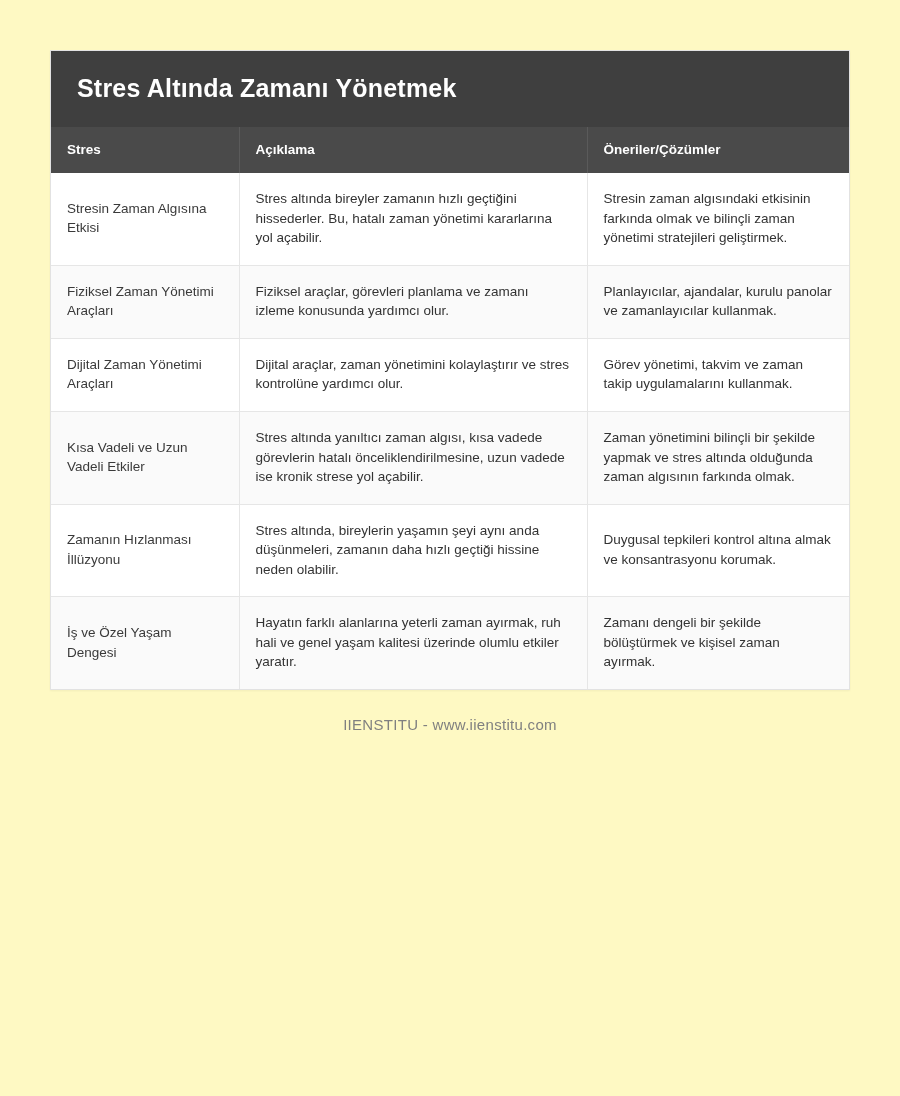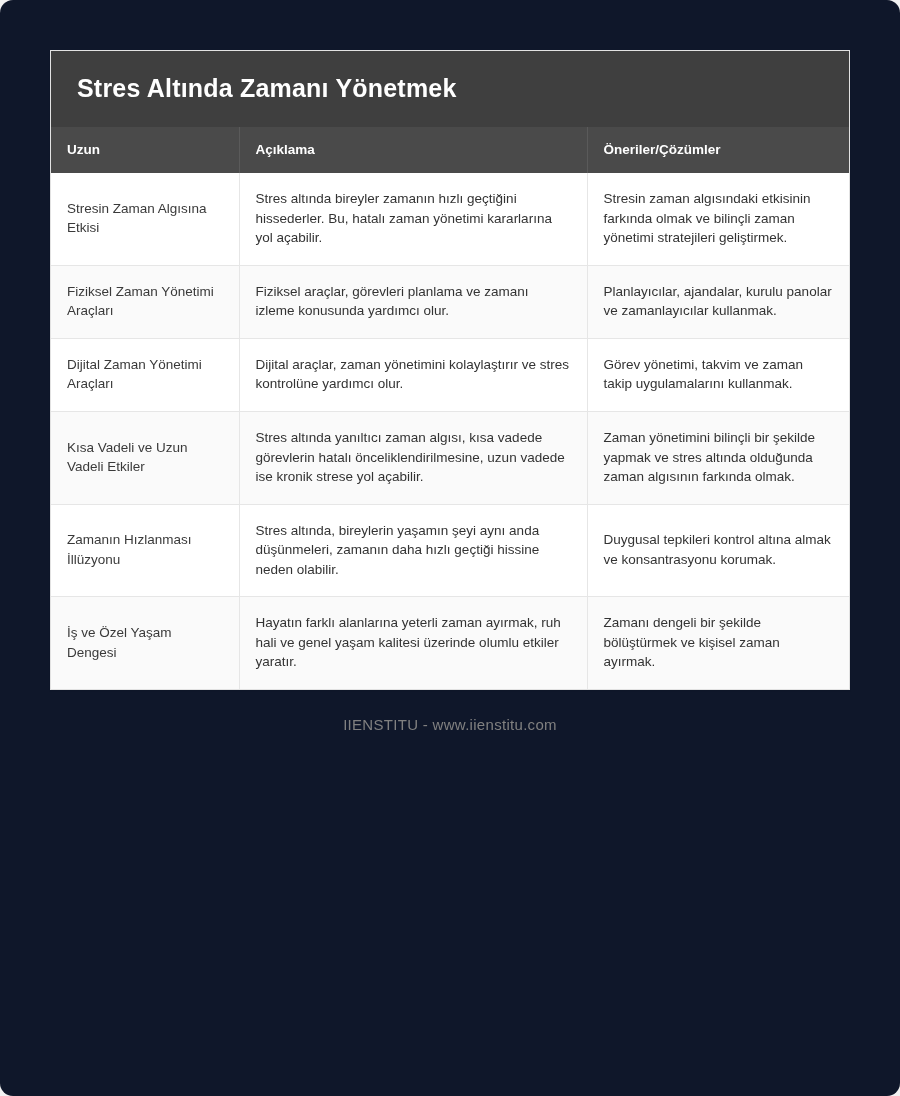--- a/index.html
+++ b/index.html
@@ -11,24 +11,23 @@
     height: 1096px;
     background: #f2f2f2;
     font-family: "Liberation Sans", sans-serif;
     -webkit-font-smoothing: antialiased;
   }
   .page {
     width: 900px;
     height: 1096px;
     box-sizing: border-box;
     padding: 50px 50px 0 50px;
-    background: #0f172a;
+    background: #fef9c3;
     display: flex;
     flex-direction: column;
-    border-radius: 13px;
   }
   .card {
     background: #ffffff;
     border: 1px solid #e2e2e2;
     box-shadow: 0 1px 2px rgba(0,0,0,0.05);
   }
   .title-bar {
     background: #3f3f3f;
     color: #ffffff;
     padding: 22px 26px 24px 26px;
@@ -103,21 +102,21 @@
     </div>
 
     <table>
       <colgroup>
         <col class="c1">
         <col class="c2">
         <col class="c3">
       </colgroup>
       <thead>
         <tr>
-          <th>Uzun</th>
+          <th>Stres</th>
           <th>Açıklama</th>
           <th>Öneriler/Çözümler</th>
         </tr>
       </thead>
       <tbody>
         <tr>
           <td class="col-konu">Stresin Zaman Algısına Etkisi</td>
           <td>Stres altında bireyler zamanın hızlı geçtiğini hissederler. Bu, hatalı zaman yönetimi kararlarına yol açabilir.</td>
           <td>Stresin zaman algısındaki etkisinin farkında olmak ve bilinçli zaman yönetimi stratejileri geliştirmek.</td>
         </tr>

